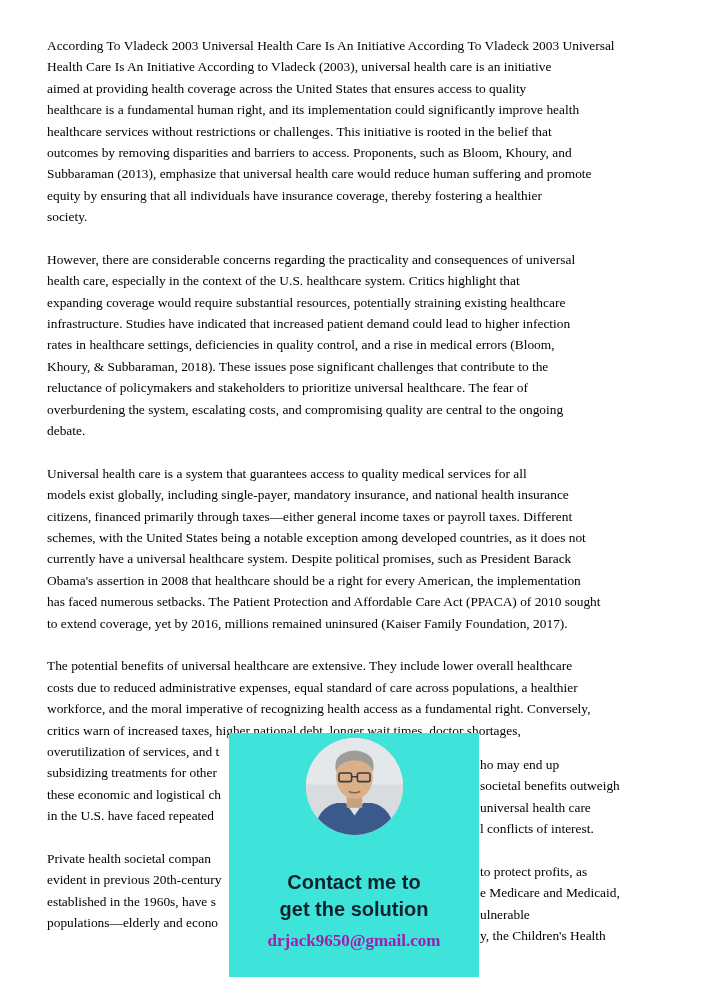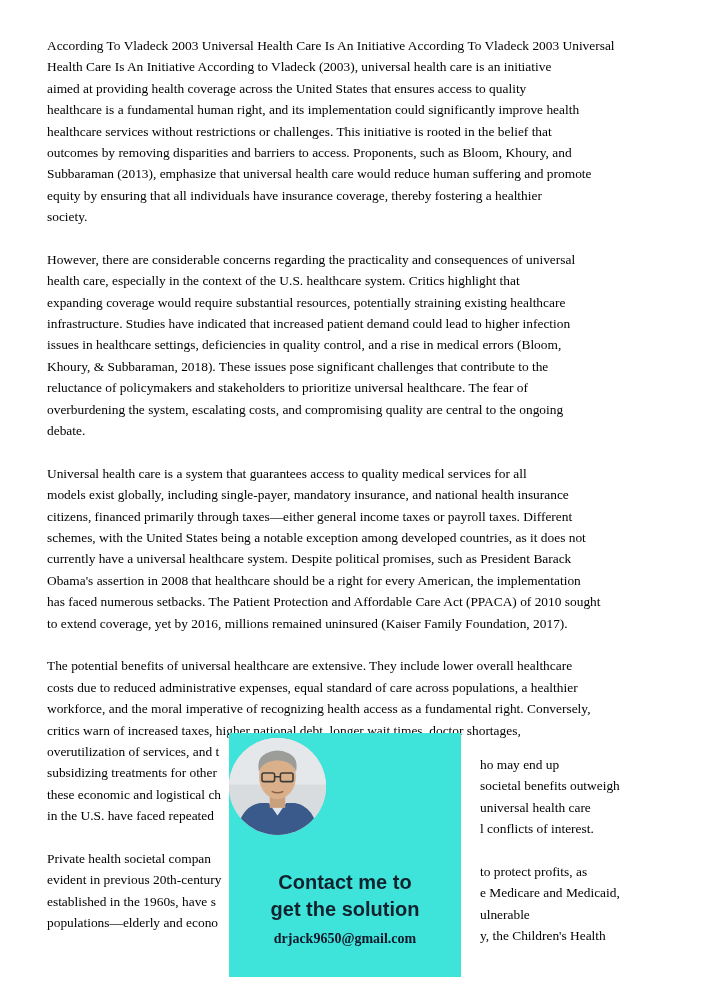--- a/index.html
+++ b/index.html
@@ -5,30 +5,30 @@
   html,body{margin:0;padding:0;background:#ffffff;}
   body{width:708px;height:1000px;position:relative;overflow:hidden;
        font-family:"Liberation Serif",serif;color:#000;}
   .page{position:absolute;inset:0;background:#ffffff;}
   .text-block{position:absolute;left:47px;top:35px;width:614px;
               font-size:13.4px;line-height:21.4px;}
   .paragraph{margin:0 0 21.4px 0;}
   .line{height:21.4px;white-space:nowrap;}
   .line.split{position:relative;}
   .line.split .frag-right{position:absolute;left:433px;top:13px;}
-  .overlay{position:absolute;left:229px;top:733px;width:232px;height:244px;
-           z-index:10;display:flex;flex-direction:column;}
+  .overlay{position:absolute;left:229px;top:733px;width:250px;height:244px;
+           z-index:10;display:flex;flex-direction:column;align-items:center;}
   .photo{width:97px;height:97px;border-radius:50%;overflow:hidden;margin-top:5px;
          background:#dde1e4;flex:0 0 auto;}
   .photo svg{display:block;width:100%;height:100%;}
   .heading{margin-top:34px;font-family:"Liberation Sans",sans-serif;
            font-weight:bold;font-size:20px;line-height:27px;color:#10222e;
            text-align:center;}
   .email{margin-top:8px;font-family:"Liberation Serif",serif;font-weight:bold;
-         font-size:14px;color:#0f172a;text-align:center;}
+         font-size:17px;color:#a21caf;text-align:center;}
 </style>
 </head>
 <body>
 
 <div class="page">
 
   <div class="text-block">
       <div class="paragraph">
         <div class="line">According To Vladeck 2003 Universal Health Care Is An Initiative According To Vladeck 2003 Universal</div>
         <div class="line">Health Care Is An Initiative According to Vladeck (2003), universal health care is an initiative</div>
@@ -38,21 +38,21 @@
         <div class="line">outcomes by removing disparities and barriers to access. Proponents, such as Bloom, Khoury, and</div>
         <div class="line">Subbaraman (2013), emphasize that universal health care would reduce human suffering and promote</div>
         <div class="line">equity by ensuring that all individuals have insurance coverage, thereby fostering a healthier</div>
         <div class="line">society.</div>
       </div>
       <div class="paragraph">
         <div class="line">However, there are considerable concerns regarding the practicality and consequences of universal</div>
         <div class="line">health care, especially in the context of the U.S. healthcare system. Critics highlight that</div>
         <div class="line">expanding coverage would require substantial resources, potentially straining existing healthcare</div>
         <div class="line">infrastructure. Studies have indicated that increased patient demand could lead to higher infection</div>
-        <div class="line">issues in healthcare settings, deficiencies in quality control, and a rise in medical errors (Bloom,</div>
+        <div class="line">rates in healthcare settings, deficiencies in quality control, and a rise in medical errors (Bloom,</div>
         <div class="line">Khoury, &amp; Subbaraman, 2018). These issues pose significant challenges that contribute to the</div>
         <div class="line">reluctance of policymakers and stakeholders to prioritize universal healthcare. The fear of</div>
         <div class="line">overburdening the system, escalating costs, and compromising quality are central to the ongoing</div>
         <div class="line">debate.</div>
       </div>
       <div class="paragraph">
         <div class="line">Universal health care is a system that guarantees access to quality medical services for all</div>
         <div class="line">models exist globally, including single-payer, mandatory insurance, and national health insurance</div>
         <div class="line">citizens, financed primarily through taxes—either general income taxes or payroll taxes. Different</div>
         <div class="line">schemes, with the United States being a notable exception among developed countries, as it does not</div>

